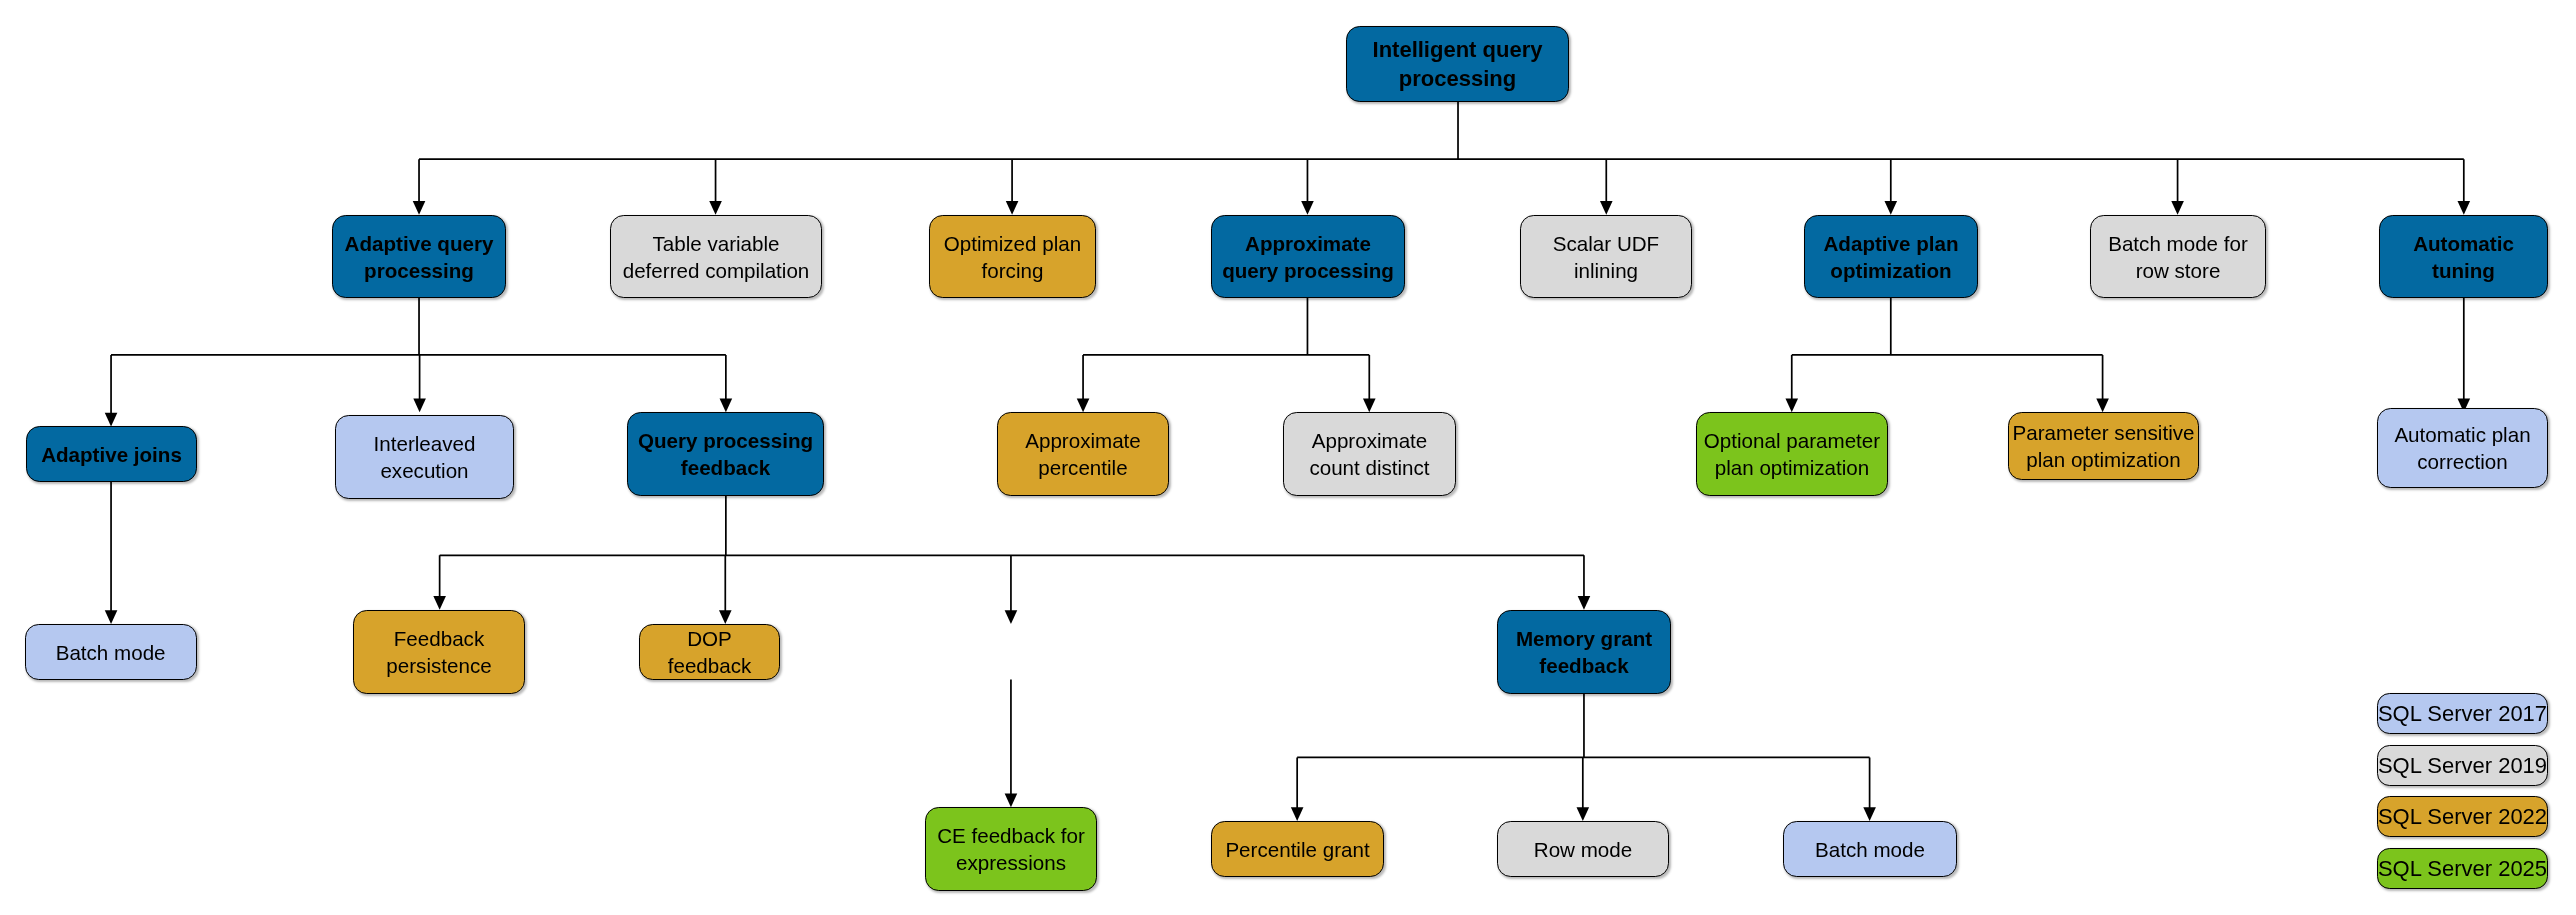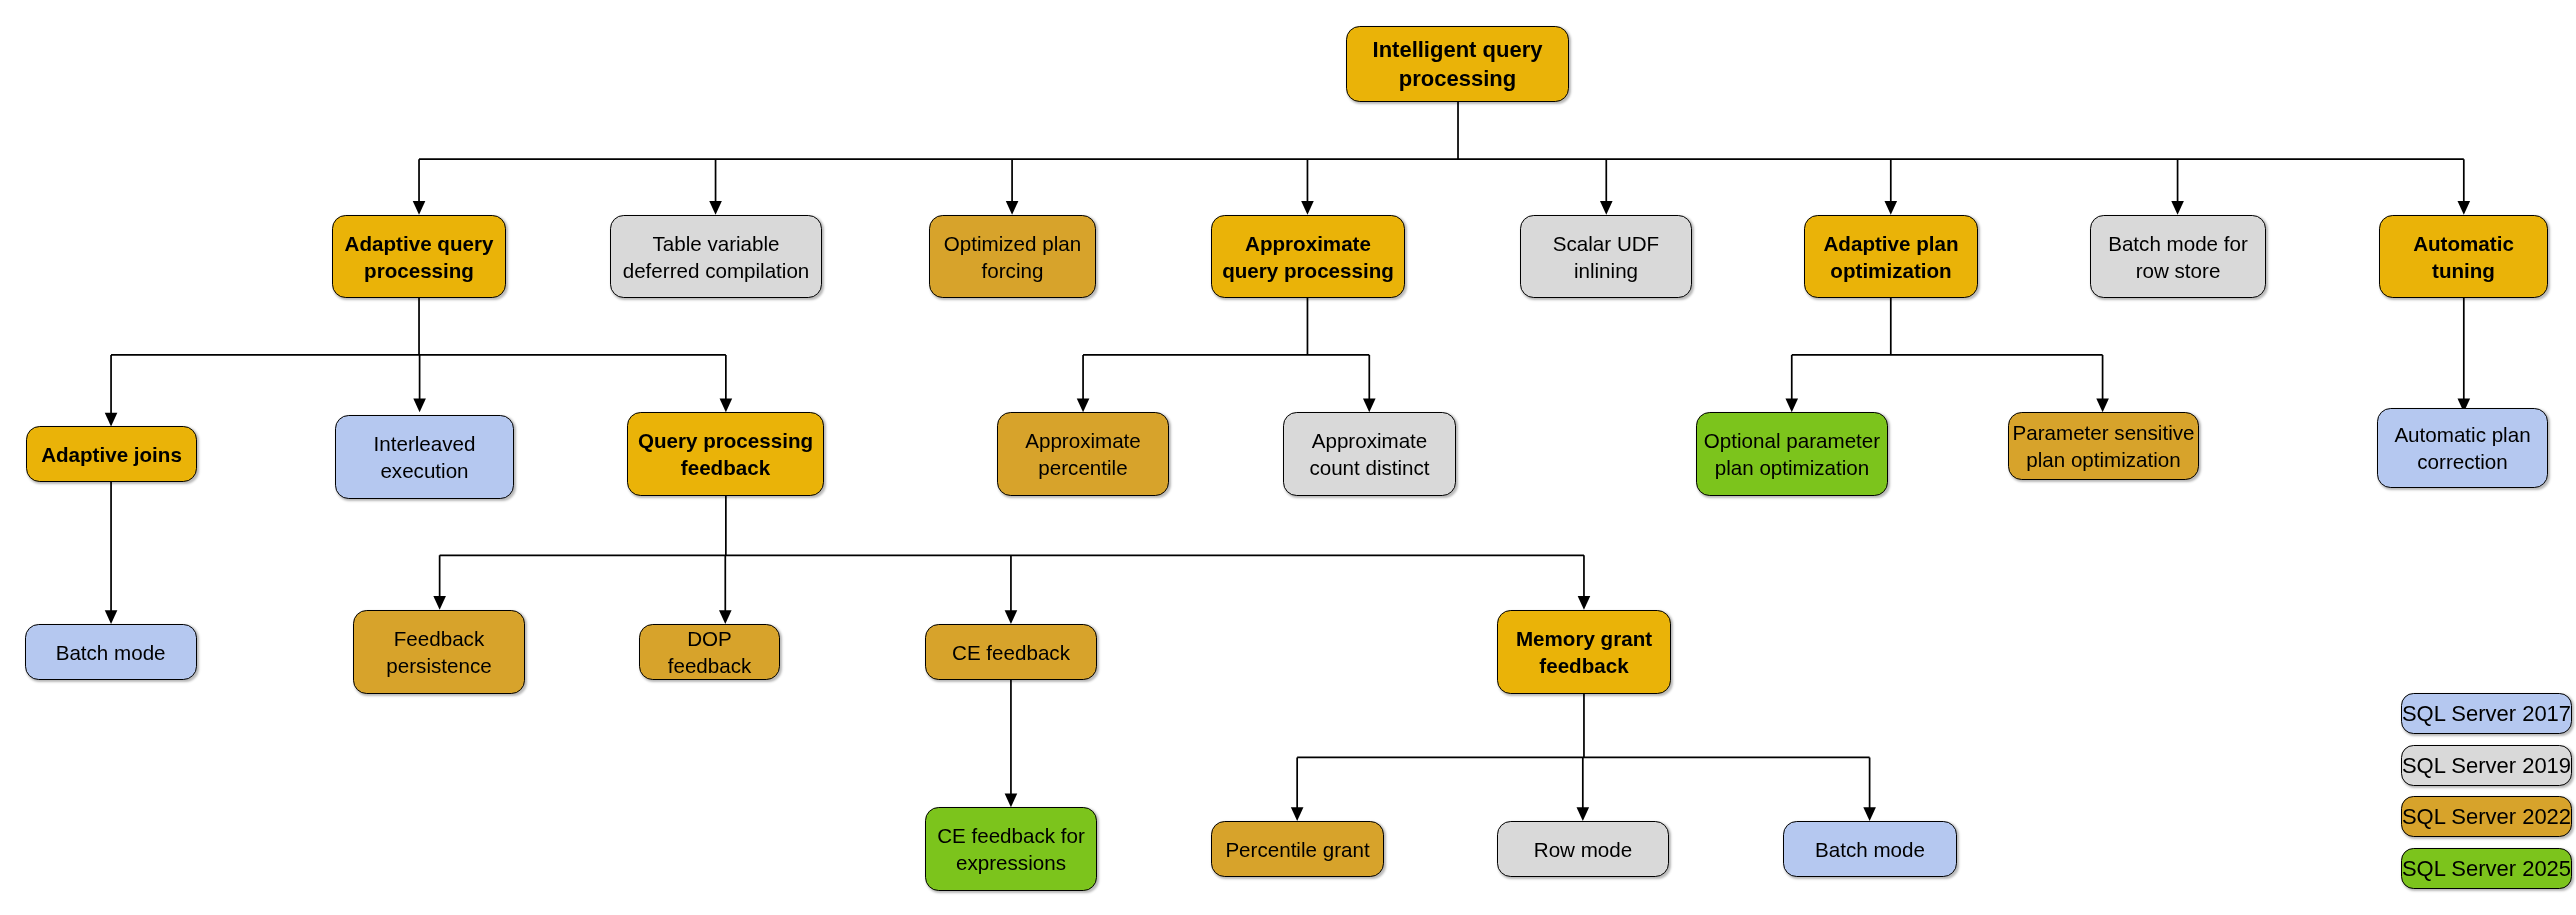--- a/index.html
+++ b/index.html
@@ -20,21 +20,21 @@
     position: absolute;
     left: 0; top: 0;
     width: 2576px; height: 916px;
     z-index: 0;
   }
   .node {
     position: absolute;
     box-sizing: border-box;
     border: 1.7px solid #000;
     border-radius: 13.7px;
-    background: #eab308;
+    background: #0369a1;
     display: flex;
     align-items: center;
     justify-content: center;
     text-align: center;
     font-size: 20.6px;
     line-height: 27px;
     color: #000;
     padding: 0 3.4px;
     white-space: pre-line;
     box-shadow: 1.1px 1.7px 2.3px rgba(0,0,0,0.28);
@@ -55,21 +55,20 @@
     border: 1.7px solid #000;
     border-radius: 12.6px;
     display: flex;
     align-items: center;
     justify-content: center;
     font-size: 22px;
     color: #000;
     box-shadow: 1.1px 1.7px 2.3px rgba(0,0,0,0.28);
     z-index: 1;
     white-space: nowrap;
-    margin-left: 24px;
   }
 </style>
 </head>
 <body>
 
 <div class="stage">
 
   <svg class="wires" viewBox="0 0 4500 1600">
     <g stroke="#000" stroke-width="3" fill="none">
       <path d="M2547 177 V278 M732 278 H4304 M732 278 V353 M1250 278 V353 M1768 278 V353 M2284 278 V353 M2806 278 V353 M3303 278 V353 M3804 278 V353 M4304 278 V353"></path>
@@ -144,21 +143,20 @@
 plan optimization</div>
   <div class="node f2022" style="left:2008px;top:412px;width:191px;height:68px">Parameter sensitive
 plan optimization</div>
   <div class="node f2017" style="left:2377px;top:408px;width:171px;height:80px">Automatic plan
 correction</div>
 
   <div class="node f2017" style="left:24.6px;top:624px;width:172px;height:56px">Batch mode</div>
   <div class="node f2022" style="left:353px;top:610px;width:172px;height:84px">Feedback
 persistence</div>
   <div class="node f2022" style="left:639px;top:624px;width:141px;height:56px">DOP feedback</div>
-  <div class="node f2022" style="left:925px;top:624px;width:172px;height:56px">CE feedback</div>
   <div class="node branch" style="left:1497px;top:610px;width:174px;height:84px">Memory grant
 feedback</div>
 
   <div class="node f2025" style="left:925px;top:807px;width:172px;height:84px">CE feedback for
 expressions</div>
   <div class="node f2022" style="left:1211px;top:821px;width:173px;height:56px">Percentile grant</div>
   <div class="node f2019" style="left:1497px;top:821px;width:172px;height:56px">Row mode</div>
   <div class="node f2017" style="left:1783px;top:821px;width:174px;height:56px">Batch mode</div>
 
   <div class="legend-chip f2017" style="top:693px">SQL Server 2017</div>

